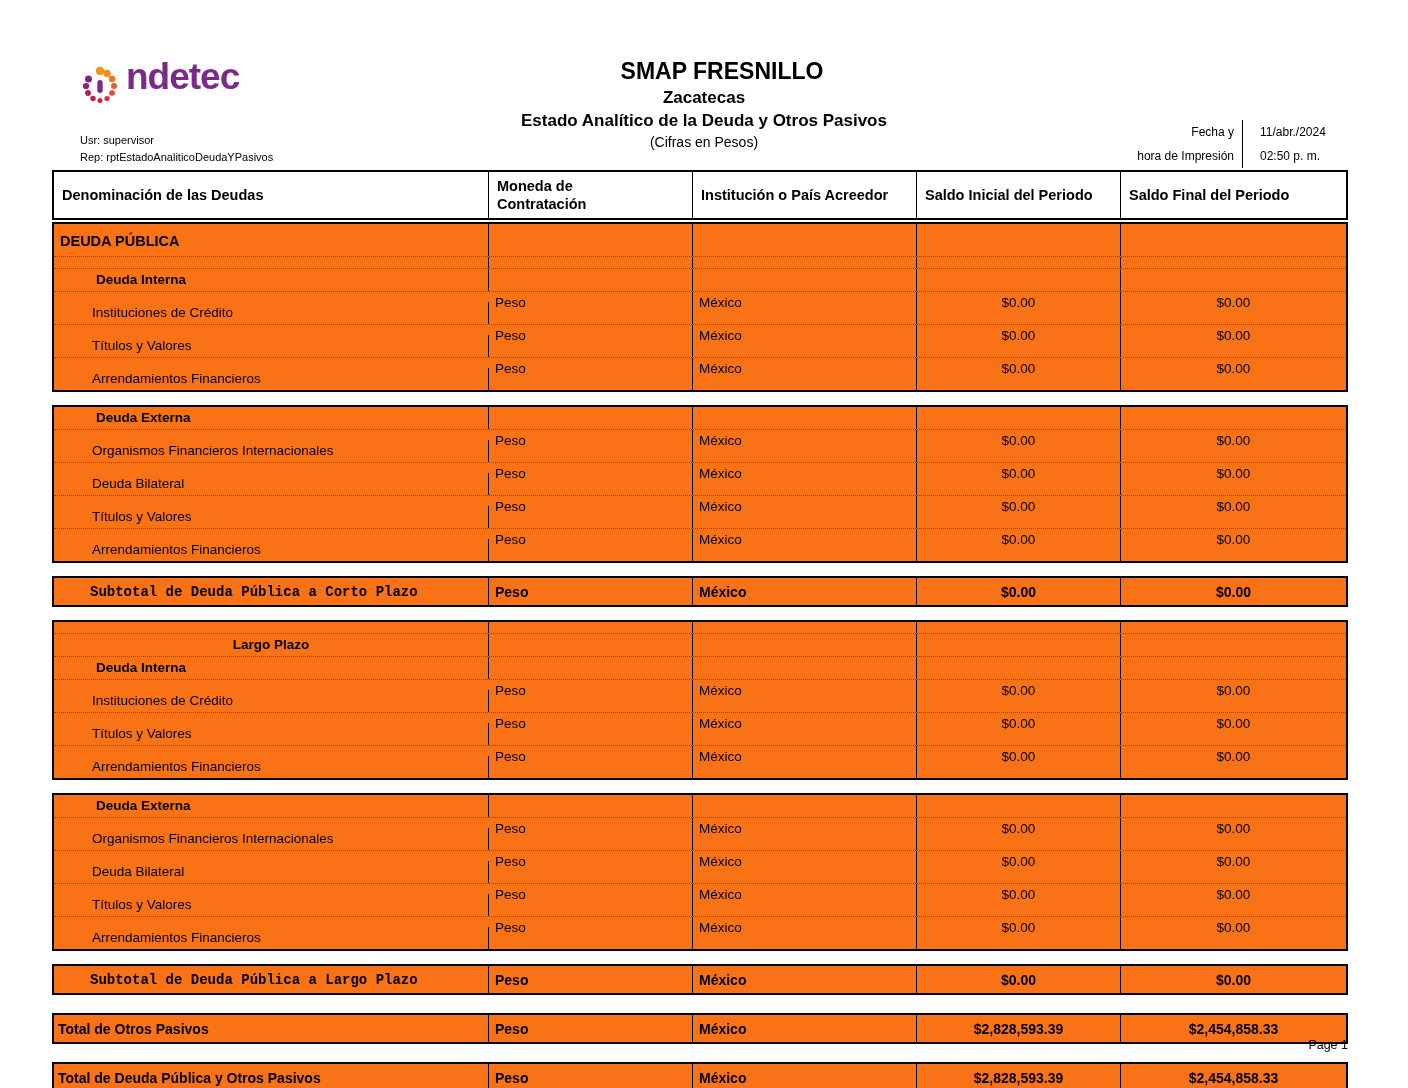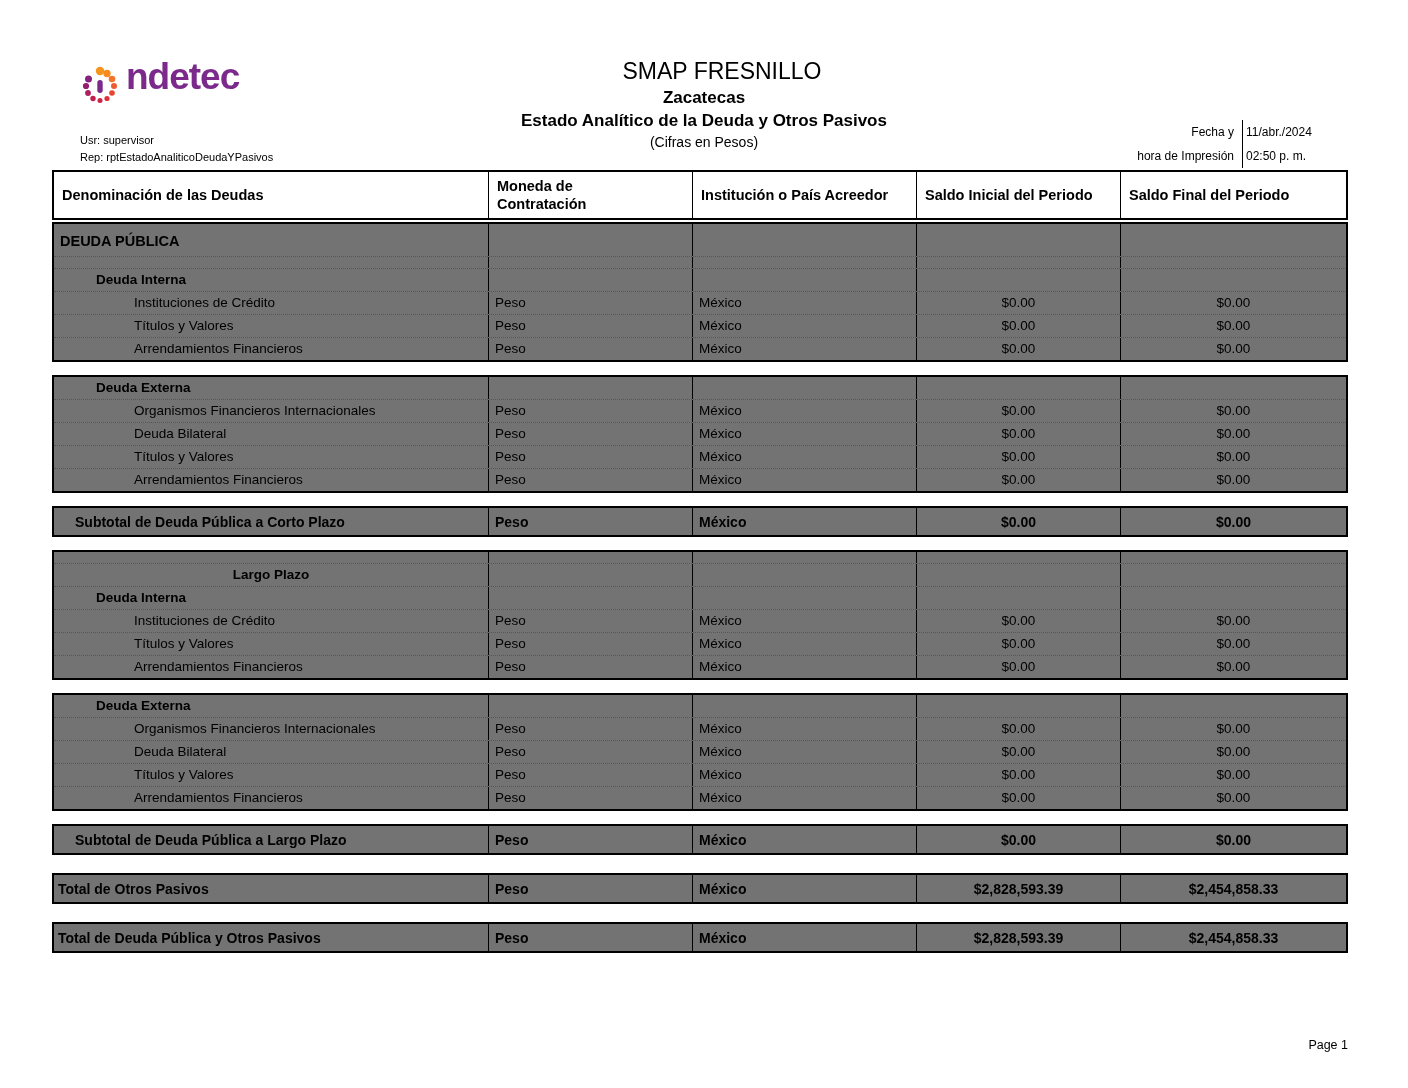--- a/index.html
+++ b/index.html
@@ -13,64 +13,64 @@
   
   .brand { position:absolute; left:76px; top:58px; display:flex; align-items:flex-start; }
   .logo-text {
     font-size:37px; font-weight:bold; color:#7B2A8B; letter-spacing:-1px;
     margin-left:2px; line-height:1;
   }
   .userinfo { position:absolute; left:80px; top:132px; font-size:11px; line-height:17px; }
 
   
   .center-head { position:absolute; left:0; right:0; top:58px; text-align:center; }
-  .ttl   { font-size:23px; font-weight:normal;padding-left:36px; }
+  .ttl   { font-size:23px; font-weight:bold;padding-left:36px; }
   .sub   { font-size:17px; font-weight:bold; margin-top:3px; }
   .rname { font-size:17px; font-weight:bold; margin-top:3px; }
   .period{ font-size:14.5px; font-weight:bold; margin-top:5px; }
   .cifras{ font-size:14px; margin-top:3px; }
 
   
   .print-info { position:absolute; right:82px; top:120px; display:flex; font-size:12px; }
   .pi-labels { text-align:right; padding-right:8px; }
   .pi-labels div, .pi-values div { line-height:24px; }
-  .pi-values { border-left:1.5px solid #000; padding-left:3px; min-width:84px; }
+  .pi-values { border-left:1.5px solid #000; padding-left:17px; min-width:84px; }
 
   
   .table-wrap { position:absolute; left:52px; top:170px; width:1296px; }
   .thead, .trow {
     display:grid;
     grid-template-columns:435px 204px 224px 204px minmax(0,1fr);
   }
   .thead { border:2px solid #000; font-weight:bold; font-size:14.5px; background:#fff; }
   .hcell { border-right:1px solid #000; padding:5px 8px; display:flex; align-items:center; min-height:46px; }
   .hcell:last-child { border-right:none; }
   .hcell.h1 span { max-width:112px; display:inline-block; line-height:18px; }
 
-  .tblock { border:2px solid #000; margin-top:13px; background:#737373; }
+  .tblock { border:2px solid #000; margin-top:13px; background:#f97316; }
   .tblock.first { margin-top:2px; }
   .tblock.total { margin-top:18px; }
   .trow:not(:first-child) { border-top:1px dotted #57575a; }
   .tcell {
     border-right:1px solid #000; padding:3px 6px 2px; min-height:22px;
     font-size:13.5px; line-height:16px; white-space:nowrap; overflow:hidden;
   }
   .tcell:last-child { border-right:none; }
   .tcell.c3, .tcell.c4 { text-align:center; }
 
   .trow.title .tcell { padding-top:9px; padding-bottom:7px; font-weight:bold; font-size:14.5px; }
   .trow.spacer .tcell { min-height:11px; padding:0; }
   .trow.center .tcell, .trow.group .tcell { font-weight:bold; }
   .trow.center .c0 { text-align:center; }
   .trow.group .c0 { padding-left:42px; }
-  .trow.detail .c0 { padding-left:80px; }
+  .trow.detail .c0 { padding-left:38px;margin-top:10px; }
   .trow.subtotal .tcell, .trow.total .tcell {
     font-weight:bold; padding-top:6px; padding-bottom:5px; font-size:14px;
   }
-  .trow.subtotal .c0 { padding-left:21px; }
+  .trow.subtotal .c0 { padding-left:36px;font-family:Liberation Mono, monospace; }
   .trow.total .c0 { padding-left:4px; }
 
   .page-num { position:absolute; right:60px; top:1038px; font-size:12.5px; }
 </style>
 </head>
 <body>
 
 <div class="page">
 
   <div class="brand">

